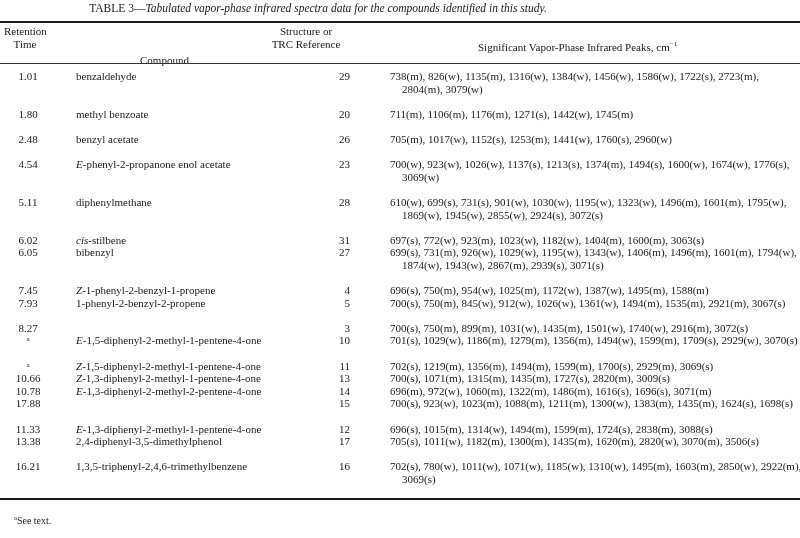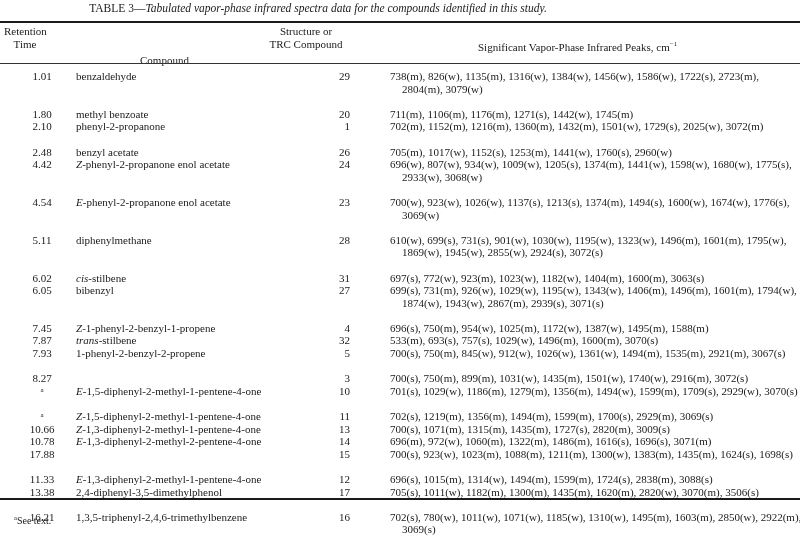--- a/index.html
+++ b/index.html
@@ -67,21 +67,21 @@
     }
     .row {
       position: relative;
       width: 800px;
       font-size: 11px;
       line-height: 12.6px;
     }
     .row.gap { margin-top: 12.6px; }
     .row .rt {
       position: absolute;
-      left: 22px;
+      left: 8px;
       width: 40px;
       text-align: center;
       top: 0;
     }
     .row .rt.foot {
       font-size: 7px;
       line-height: 9px;
       top: 1px;
     }
     .row .cmp {
@@ -122,21 +122,21 @@
 <div class="rule-thick" style="top:21px;"></div>
 
 <div class="hdr">
   <div class="c1">
     <div>Retention</div>
     <div>Time</div>
   </div>
   <div class="c2">Compound</div>
   <div class="c3">
     <div>Structure or</div>
-    <div>TRC Compound</div>
+    <div>TRC Reference</div>
   </div>
   <div class="c4">
     <span>Significant Vapor-Phase Infrared Peaks, cm</span><sup>−1</sup>
   </div>
 </div>
 
 <div class="rule-thin" style="top:63px;"></div>
 
 <div class="rows" id="rows">
     <div class="row">
@@ -144,38 +144,26 @@
       <div class="cmp"><i></i><span>benzaldehyde</span></div>
       <div class="ref">29</div>
       <div class="pk">738(m), 826(w), 1135(m), 1316(w), 1384(w), 1456(w), 1586(w), 1722(s), 2723(m), 2804(m), 3079(w)</div>
     </div>
     <div class="row gap">
       <div class="rt">1.80</div>
       <div class="cmp"><i></i><span>methyl benzoate</span></div>
       <div class="ref">20</div>
       <div class="pk">711(m), 1106(m), 1176(m), 1271(s), 1442(w), 1745(m)</div>
     </div>
-    <div class="row">
-      <div class="rt">2.10</div>
-      <div class="cmp"><i></i><span>phenyl-2-propanone</span></div>
-      <div class="ref">1</div>
-      <div class="pk">702(m), 1152(m), 1216(m), 1360(m), 1432(m), 1501(w), 1729(s), 2025(w), 3072(m)</div>
-    </div>
     <div class="row gap">
       <div class="rt">2.48</div>
       <div class="cmp"><i></i><span>benzyl acetate</span></div>
       <div class="ref">26</div>
       <div class="pk">705(m), 1017(w), 1152(s), 1253(m), 1441(w), 1760(s), 2960(w)</div>
     </div>
-    <div class="row">
-      <div class="rt">4.42</div>
-      <div class="cmp"><i>Z</i><span>-phenyl-2-propanone enol acetate</span></div>
-      <div class="ref">24</div>
-      <div class="pk">696(w), 807(w), 934(w), 1009(w), 1205(s), 1374(m), 1441(w), 1598(w), 1680(w), 1775(s), 2933(w), 3068(w)</div>
-    </div>
     <div class="row gap">
       <div class="rt">4.54</div>
       <div class="cmp"><i>E</i><span>-phenyl-2-propanone enol acetate</span></div>
       <div class="ref">23</div>
       <div class="pk">700(w), 923(w), 1026(w), 1137(s), 1213(s), 1374(m), 1494(s), 1600(w), 1674(w), 1776(s), 3069(w)</div>
     </div>
     <div class="row gap">
       <div class="rt">5.11</div>
       <div class="cmp"><i></i><span>diphenylmethane</span></div>
       <div class="ref">28</div>
@@ -193,26 +181,20 @@
       <div class="ref">27</div>
       <div class="pk">699(s), 731(m), 926(w), 1029(w), 1195(w), 1343(w), 1406(m), 1496(m), 1601(m), 1794(w), 1874(w), 1943(w), 2867(m), 2939(s), 3071(s)</div>
     </div>
     <div class="row gap">
       <div class="rt">7.45</div>
       <div class="cmp"><i>Z</i><span>-1-phenyl-2-benzyl-1-propene</span></div>
       <div class="ref">4</div>
       <div class="pk">696(s), 750(m), 954(w), 1025(m), 1172(w), 1387(w), 1495(m), 1588(m)</div>
     </div>
     <div class="row">
-      <div class="rt">7.87</div>
-      <div class="cmp"><i>trans</i><span>-stilbene</span></div>
-      <div class="ref">32</div>
-      <div class="pk">533(m), 693(s), 757(s), 1029(w), 1496(m), 1600(m), 3070(s)</div>
-    </div>
-    <div class="row">
       <div class="rt">7.93</div>
       <div class="cmp"><i></i><span>1-phenyl-2-benzyl-2-propene</span></div>
       <div class="ref">5</div>
       <div class="pk">700(s), 750(m), 845(w), 912(w), 1026(w), 1361(w), 1494(m), 1535(m), 2921(m), 3067(s)</div>
     </div>
     <div class="row gap">
       <div class="rt">8.27</div>
       <div class="ref">3</div>
       <div class="pk">700(s), 750(m), 899(m), 1031(w), 1435(m), 1501(w), 1740(w), 2916(m), 3072(s)</div>
     </div>

